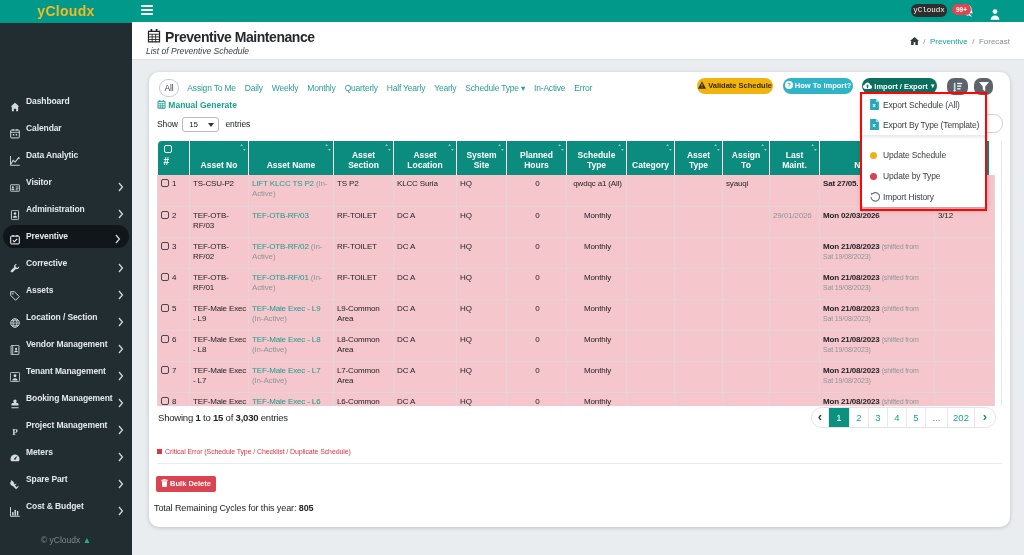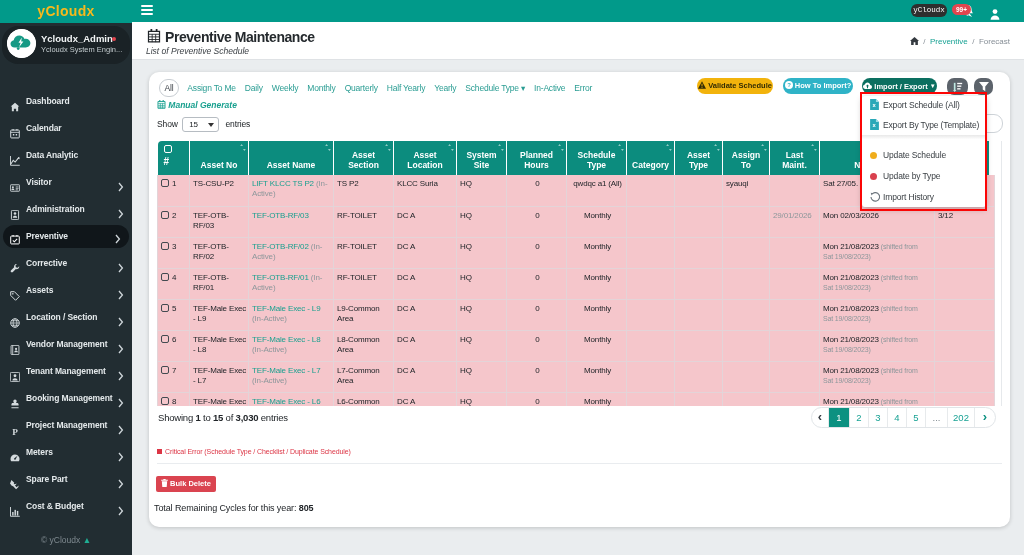--- a/index.html
+++ b/index.html
@@ -52,42 +52,42 @@
 
 
 .btn { position:absolute; top:6px; height:16px; border-radius:8px; font-size:7.5px; font-weight:bold; text-align:center; line-height:16px; white-space:nowrap; overflow:hidden; }
 #b-validate { left:548px; width:76px; background:#f2b30c; color:#332d05; }
 #b-howto { left:634px; width:70px; background:#2fb3c7; color:#fff; }
 #b-impexp { left:713px; width:75px; background:#0b6f60; color:#fff; }
 .sqbtn { position:absolute; top:6px; width:21px; height:17px; background:#5c636b; border-radius:7px; text-align:center; }
 #b-sort { left:798px; }
 #b-filter { left:825px; width:19px; }
 
-#manualgen { position:absolute; left:8px; top:28px; font-size:8.5px; font-weight:bold; color:#19a08f;font-style:italic; }
+#manualgen { position:absolute; left:8px; top:28px; font-size:8.5px; font-weight:bold; color:#19a08f; }
 #showrow { position:absolute; left:8px; top:45px; font-size:8.5px; color:#212529; height:16px; line-height:15px; letter-spacing:-0.1px; }
 #selbox { display:inline-block; width:37px; height:15px; border:1px solid #b6bcc2; border-radius:3px; margin:0 4px 0 2px; vertical-align:middle; position:relative; font-size:8px; padding-left:6px; line-height:13px; }
 #selbox:after { content:""; position:absolute; right:4px; top:5px; border:3px solid transparent; border-top:4px solid #333; }
 #searchbox { position:absolute; left:722px; top:42px; width:132px; height:19px; border:1px solid #ced3d8; border-radius:9px; background:#fff; }
 
 
 #twrap { position:absolute; left:8px; top:69px; width:838px; height:265px; overflow:hidden; }
 table { border-collapse:collapse; table-layout:fixed; width:837px; font-size:8.5px; }
 tbody { font-size:8px; letter-spacing:-0.15px; }
 thead th { background:#0c8c7e; color:#fff; font-weight:bold; height:34px; vertical-align:bottom; text-align:center; position:relative; border-left:1px solid rgba(255,255,255,.22); padding:0 1px 5px 1px; line-height:9.5px; font-size:8.5px; }
 thead th:first-child { border-left:none; border-top-left-radius:4px; }
 thead th:last-child { border-top-right-radius:4px; }
 .sort { position:absolute; top:3px; right:2px; opacity:.55; }
 tbody td { background:#f5c6cb; border:1px solid #e3d4d8; border-top:none; vertical-align:top; padding:4px 1px 0 3px; height:31px; line-height:10px; }
 tbody td .c { white-space:nowrap; overflow:hidden; max-height:23px; }
 tbody tr td:first-child { border-left:1px solid #e3d4d8; }
 tbody tr td:last-child { border-right:1px solid #e3d4d8; }
 .lnk { color:#19a08f; }
 .mut { color:#8d979b; }
 .sml { font-size:7px; color:#8d979b; }
-.bld { font-weight:normal;text-align:right; }
+.bld { font-weight:bold;text-align:right; }
 .ctr { text-align:center; }
 .cb { display:inline-block; width:8px; height:8px; border:1px solid #424a50; border-radius:2px; background:transparent; vertical-align:-1px; margin-right:3px; }
 #hdrcover { position:absolute; left:840px; top:69px; width:6px; height:34px; background:#fff; }
 #tbl-rborder { position:absolute; left:852px; top:69px; width:1px; height:265px; background:#e6e9ec; }
 
 
 #showing { position:absolute; left:9px; top:340px; font-size:9.5px; letter-spacing:-0.2px; }
 #pager { position:absolute; left:662px; top:335px; height:21px; display:flex; border:1px solid #e1e5e8; border-radius:11px; overflow:hidden; font-size:9.5px; }
 #pager div { width:19px; text-align:center; line-height:19px; color:#18a294; border-left:1px solid #e7eaec; }
 #pager div:first-child { border-left:none; color:#343a40; width:16px; font-size:13px; font-weight:bold; line-height:17px; }
@@ -139,31 +139,20 @@
       </svg></div>
   <div id="ph-title">Preventive Maintenance</div>
   <div id="ph-sub">List of Preventive Schedule</div>
   <div id="crumb"><svg width="9" height="8" viewBox="0 0 16 14" style="vertical-align:-1px">
         <path fill="#343a40" d="M8 0l8 7h-2v7h-4.5V9h-3v5H2V7H0z"></path>
       </svg> &nbsp;/&nbsp; <span class="t">Preventive</span> &nbsp;/&nbsp; Forecast</div>
 </div>
 
 <div id="sidebar">
   <div id="sb-head">yCloudx</div>
-  <div id="userblock">
-    <div id="avatar"><svg width="29" height="29" viewBox="0 0 29 29">
-          <circle cx="14.5" cy="14.5" r="14.5" fill="#fff"></circle>
-          <path fill="#169a85" d="M7.5 18.5c-2.2 0-4-1.6-4-3.7 0-1.9 1.4-3.4 3.2-3.6C7.2 8.6 9.5 6.6 12.3 6.6c2.3 0 4.3 1.3 5.2 3.3.4-.1.8-.2 1.3-.2 2.5 0 4.6 1.9 4.6 4.4s-2 4.4-4.6 4.4z"></path>
-          <path fill="#fff" d="M14.8 8.5l-3.3 5.2h2.1l-1.5 4.6 4.3-5.8h-2.2z"></path>
-          <circle cx="11.2" cy="19.6" r="1.4" fill="#169a85"></circle>
-        </svg></div>
-    <div id="uname">Ycloudx_Admin</div>
-    <div id="udot"></div>
-    <div id="urole">Ycloudx System Engin...</div>
-  </div>
   <div id="menu">
       <div class="mi">
         <span class="ic"><svg width="10" height="10" viewBox="0 0 14 14">
             <path fill="#d4dadd" d="M7 1l6 5.2h-1.6V13H8.6V9.4H5.4V13H2.6V6.2H1z"></path>
           </svg></span>
         <span class="tx">Dashboard</span>
       </div>
       <div class="mi">
         <span class="ic"><svg width="10" height="10" viewBox="0 0 14 14">
             <path fill="#d4dadd" d="M3.5 0h1.6v2H3.5zM8.9 0h1.6v2H8.9z"></path>

